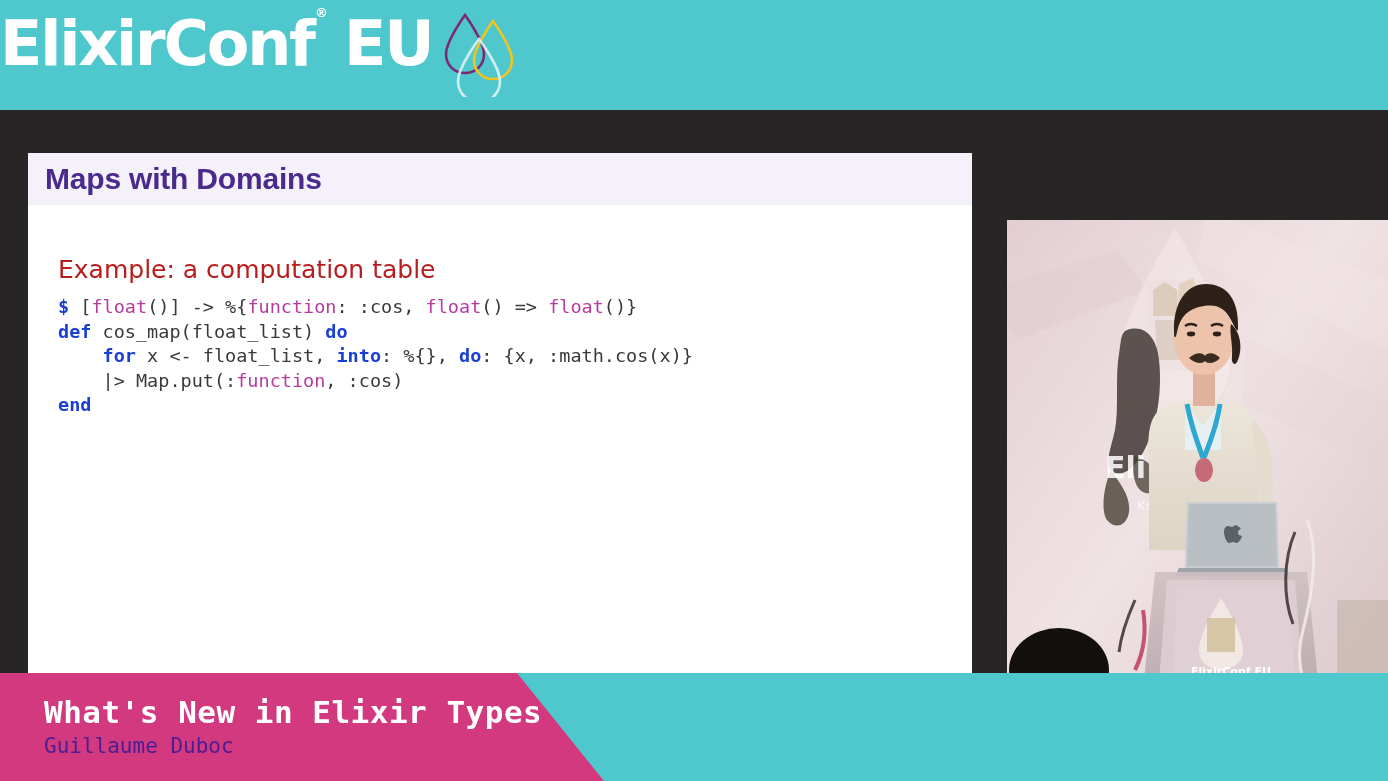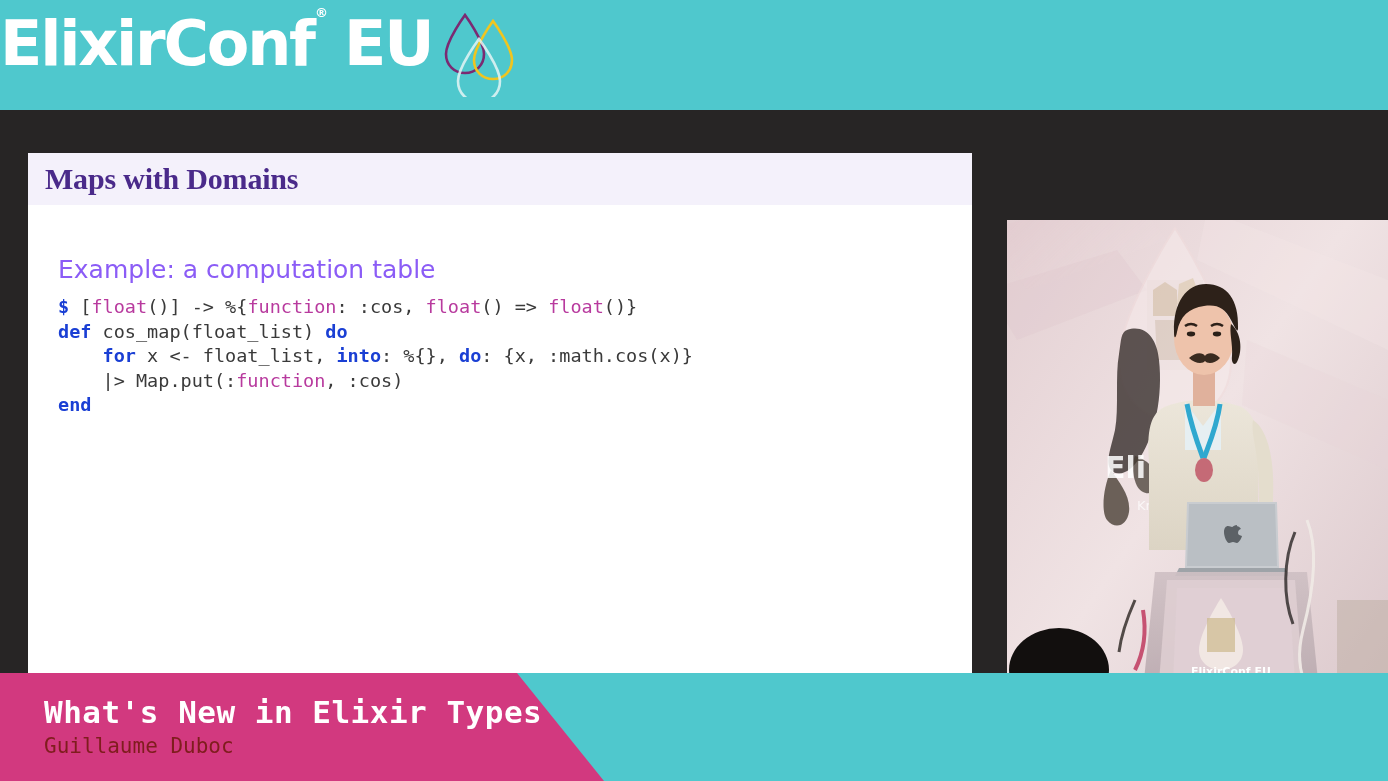--- a/index.html
+++ b/index.html
@@ -48,31 +48,31 @@
     background:#ffffff;
     overflow:hidden;
   }
   .slide-title-band {
     width:100%; height:52px;
     background:#f4f1fb;
     display:flex; align-items:center;
   }
   .slide-title {
     margin-left:17px;
-    font-family:Liberation Serif, serif;
+    font-family:Liberation Sans, sans-serif;
     font-weight:bold;
     font-size:30px;
     color:#4a2a8a;
     letter-spacing:-0.2px;
   }
   .slide-body { position:relative; height:520px; }
   .example-line {
     position:absolute; left:30px; top:50px;
     font-family:"DejaVu Sans", sans-serif;
-    font-size:25px; color:#8b5cf6;
+    font-size:25px; color:#b91c1c;
   }
   .code {
     position:absolute; left:30px; top:90px;
     font-family:"DejaVu Sans Mono", monospace;
     font-size:18.5px;
     line-height:24.6px;
     color:#3a3a3a;
     white-space:pre;
   }
   .code .kw   { color:#1a3fd4; font-weight:bold; }
@@ -114,21 +114,21 @@
   }
   .banner-title {
     position:absolute; left:44px; top:21px;
     font-family:"DejaVu Sans Mono", monospace;
     font-size:31px; font-weight:bold; color:#ffffff;
     letter-spacing:0.5px;
   }
   .banner-sub {
     position:absolute; left:44px; top:61px;
     font-family:"DejaVu Sans Mono", monospace;
-    font-size:21px; color:#7f1d1d;
+    font-size:21px; color:#4c1d95;
   }
 </style>
 </head>
 <body>
 
 <div id="root">
 
   <div class="header">
     <div class="brand-wrap">
       <div class="brand"><span>ElixirConf</span><span class="brand-reg">®</span> <span>EU</span></div>

